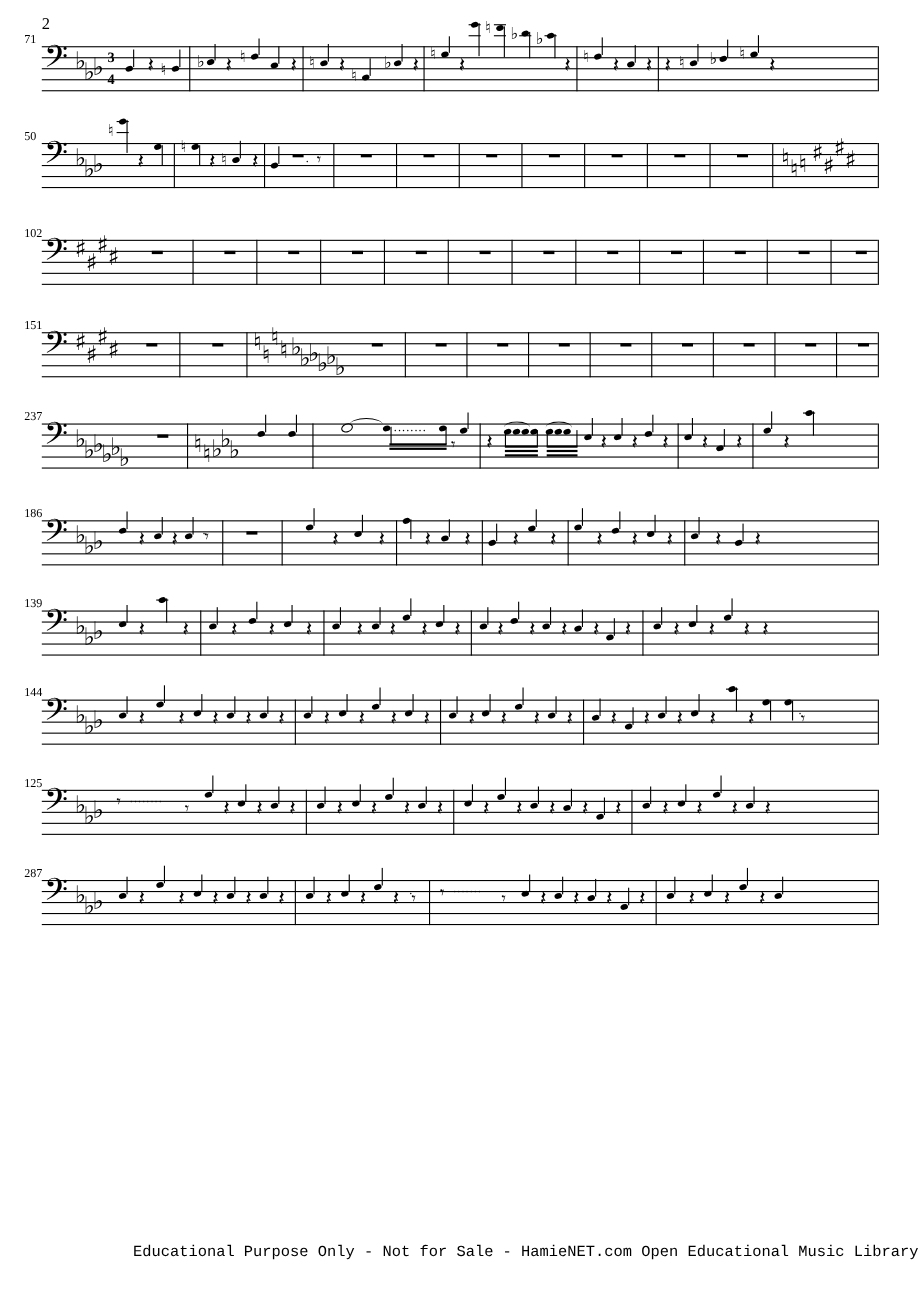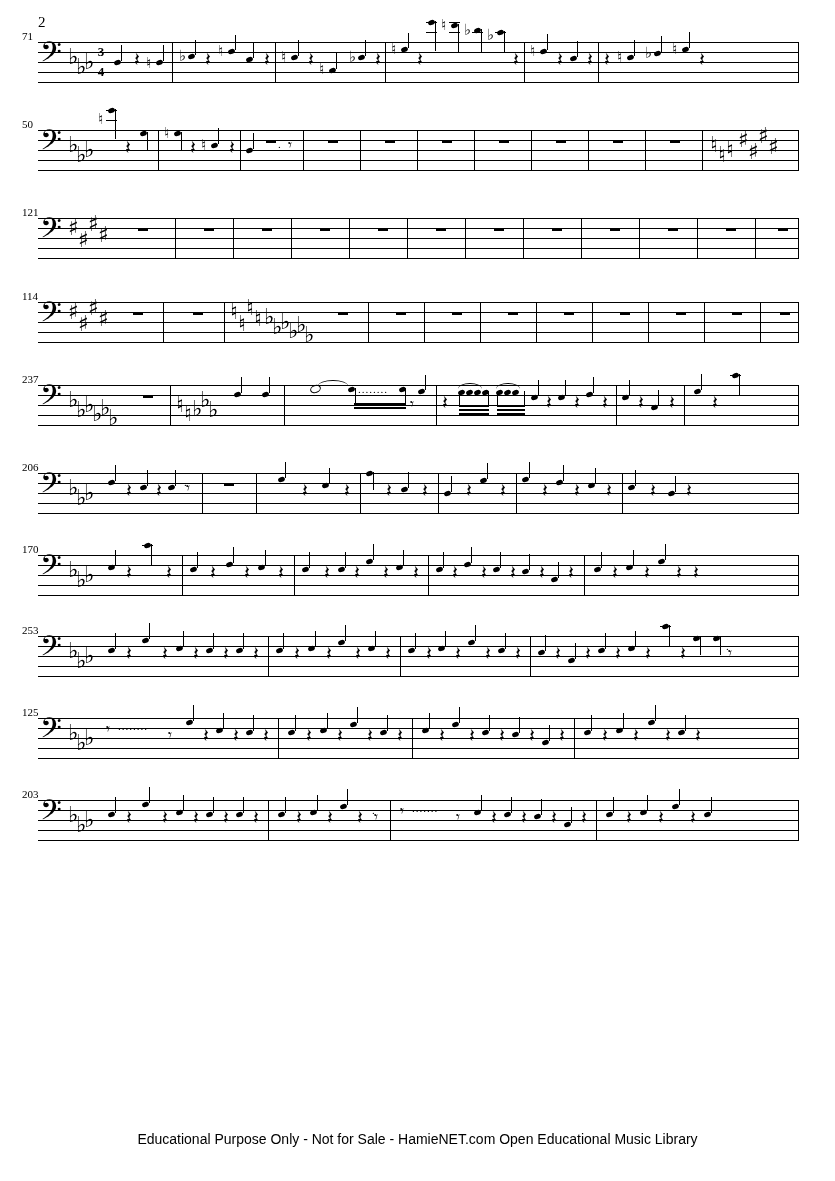--- a/index.html
+++ b/index.html
@@ -163,23 +163,23 @@
     position: absolute;
     font-size: 11px;
     letter-spacing: 1px;
     line-height: 11px;
   }
   .footer {
     position: absolute;
     left: 0;
     width: 835px;
     top: 1131px;
-    text-align: center;
+    text-align: right;
     font-size: 14px;
-    font-family: Liberation Sans, sans-serif;
+    font-family: Liberation Mono, monospace;
   }
 </style>
 </head>
 <body>
 
 <div class="page">
 
   <div class="page-number">2</div>
 
   <div class="system" style="top:42px">
@@ -342,21 +342,21 @@
       <div class="keysig" style="left:688px;top:9px">♮</div>
       <div class="keysig" style="left:700px;top:-1px">♯</div>
       <div class="keysig" style="left:710px;top:11px">♯</div>
       <div class="keysig" style="left:720px;top:-5px">♯</div>
       <div class="keysig" style="left:730px;top:6px">♯</div>
       <div class="endline" style="left:760px"></div>
     </div>
   </div>
 
   <div class="system" style="top:218px">
-    <div class="sys-label" style="top:-12px">121</div>
+    <div class="sys-label" style="top:-12px">102</div>
     <div class="staff-area">
       <div class="staff-lines">
           <i></i>
           <i></i>
           <i></i>
           <i></i>
           <i></i>
         </div>
       <div class="clef" style="left:2px;">𝄢</div>
       <div class="keysig" style="left:30px;top:-1px">♯</div>
@@ -385,21 +385,21 @@
       <div class="rest-whole" style="left:630px;top:10px"></div>
       <div class="barline" style="left:659px"></div>
       <div class="rest-whole" style="left:688px;top:10px"></div>
       <div class="barline" style="left:717px"></div>
       <div class="rest-whole" style="left:740px;top:10px"></div>
       <div class="endline" style="left:760px"></div>
     </div>
   </div>
 
   <div class="system" style="top:302px">
-    <div class="sys-label" style="top:-12px">114</div>
+    <div class="sys-label" style="top:-12px">151</div>
     <div class="staff-area">
       <div class="staff-lines">
           <i></i>
           <i></i>
           <i></i>
           <i></i>
           <i></i>
         </div>
       <div class="clef" style="left:2px;">𝄢</div>
       <div class="keysig" style="left:30px;top:-1px">♯</div>
@@ -533,21 +533,21 @@
       <div class="stem" style="left:663px;top:-11px;height:16px"></div>
       <div class="rest-quarter" style="left:674px;top:8px">𝄽</div>
       <div class="ledger" style="left:692px;top:-10px"></div>
       <div class="note" style="left:694px;top:-12px"></div>
       <div class="stem" style="left:701px;top:-11px;height:22px"></div>
       <div class="endline" style="left:760px"></div>
     </div>
   </div>
 
   <div class="system" style="top:473px">
-    <div class="sys-label" style="top:-12px">206</div>
+    <div class="sys-label" style="top:-12px">186</div>
     <div class="staff-area">
       <div class="staff-lines">
           <i></i>
           <i></i>
           <i></i>
           <i></i>
           <i></i>
         </div>
       <div class="clef" style="left:2px;">𝄢</div>
       <div class="keysig" style="left:30px;top:4px">♭</div>
@@ -608,21 +608,21 @@
       <div class="stem" style="left:597px;top:-3px;height:16px"></div>
       <div class="rest-quarter" style="left:612px;top:8px">𝄽</div>
       <div class="note" style="left:630px;top:18px"></div>
       <div class="stem" style="left:637px;top:3px;height:16px"></div>
       <div class="rest-quarter" style="left:648px;top:8px">𝄽</div>
       <div class="endline" style="left:760px"></div>
     </div>
   </div>
 
   <div class="system" style="top:555px">
-    <div class="sys-label" style="top:-12px">170</div>
+    <div class="sys-label" style="top:-12px">139</div>
     <div class="staff-area">
       <div class="staff-lines">
           <i></i>
           <i></i>
           <i></i>
           <i></i>
           <i></i>
         </div>
       <div class="clef" style="left:2px;">𝄢</div>
       <div class="keysig" style="left:30px;top:4px">♭</div>
@@ -688,21 +688,21 @@
       <div class="rest-quarter" style="left:606px;top:8px">𝄽</div>
       <div class="note" style="left:620px;top:4px"></div>
       <div class="stem" style="left:627px;top:-11px;height:16px"></div>
       <div class="rest-quarter" style="left:638px;top:8px">𝄽</div>
       <div class="rest-quarter" style="left:655px;top:8px">𝄽</div>
       <div class="endline" style="left:760px"></div>
     </div>
   </div>
 
   <div class="system" style="top:636px">
-    <div class="sys-label" style="top:-12px">253</div>
+    <div class="sys-label" style="top:-12px">144</div>
     <div class="staff-area">
       <div class="staff-lines">
           <i></i>
           <i></i>
           <i></i>
           <i></i>
           <i></i>
         </div>
       <div class="clef" style="left:2px;">𝄢</div>
       <div class="keysig" style="left:30px;top:4px">♭</div>
@@ -850,21 +850,21 @@
       <div class="stem" style="left:617px;top:-13px;height:16px"></div>
       <div class="rest-quarter" style="left:627px;top:8px">𝄽</div>
       <div class="note" style="left:640px;top:12px"></div>
       <div class="stem" style="left:647px;top:-3px;height:16px"></div>
       <div class="rest-quarter" style="left:657px;top:8px">𝄽</div>
       <div class="endline" style="left:760px"></div>
     </div>
   </div>
 
   <div class="system" style="top:800px">
-    <div class="sys-label" style="top:-12px">203</div>
+    <div class="sys-label" style="top:-12px">287</div>
     <div class="staff-area">
       <div class="staff-lines">
           <i></i>
           <i></i>
           <i></i>
           <i></i>
           <i></i>
         </div>
       <div class="clef" style="left:2px;">𝄢</div>
       <div class="keysig" style="left:30px;top:4px">♭</div>

